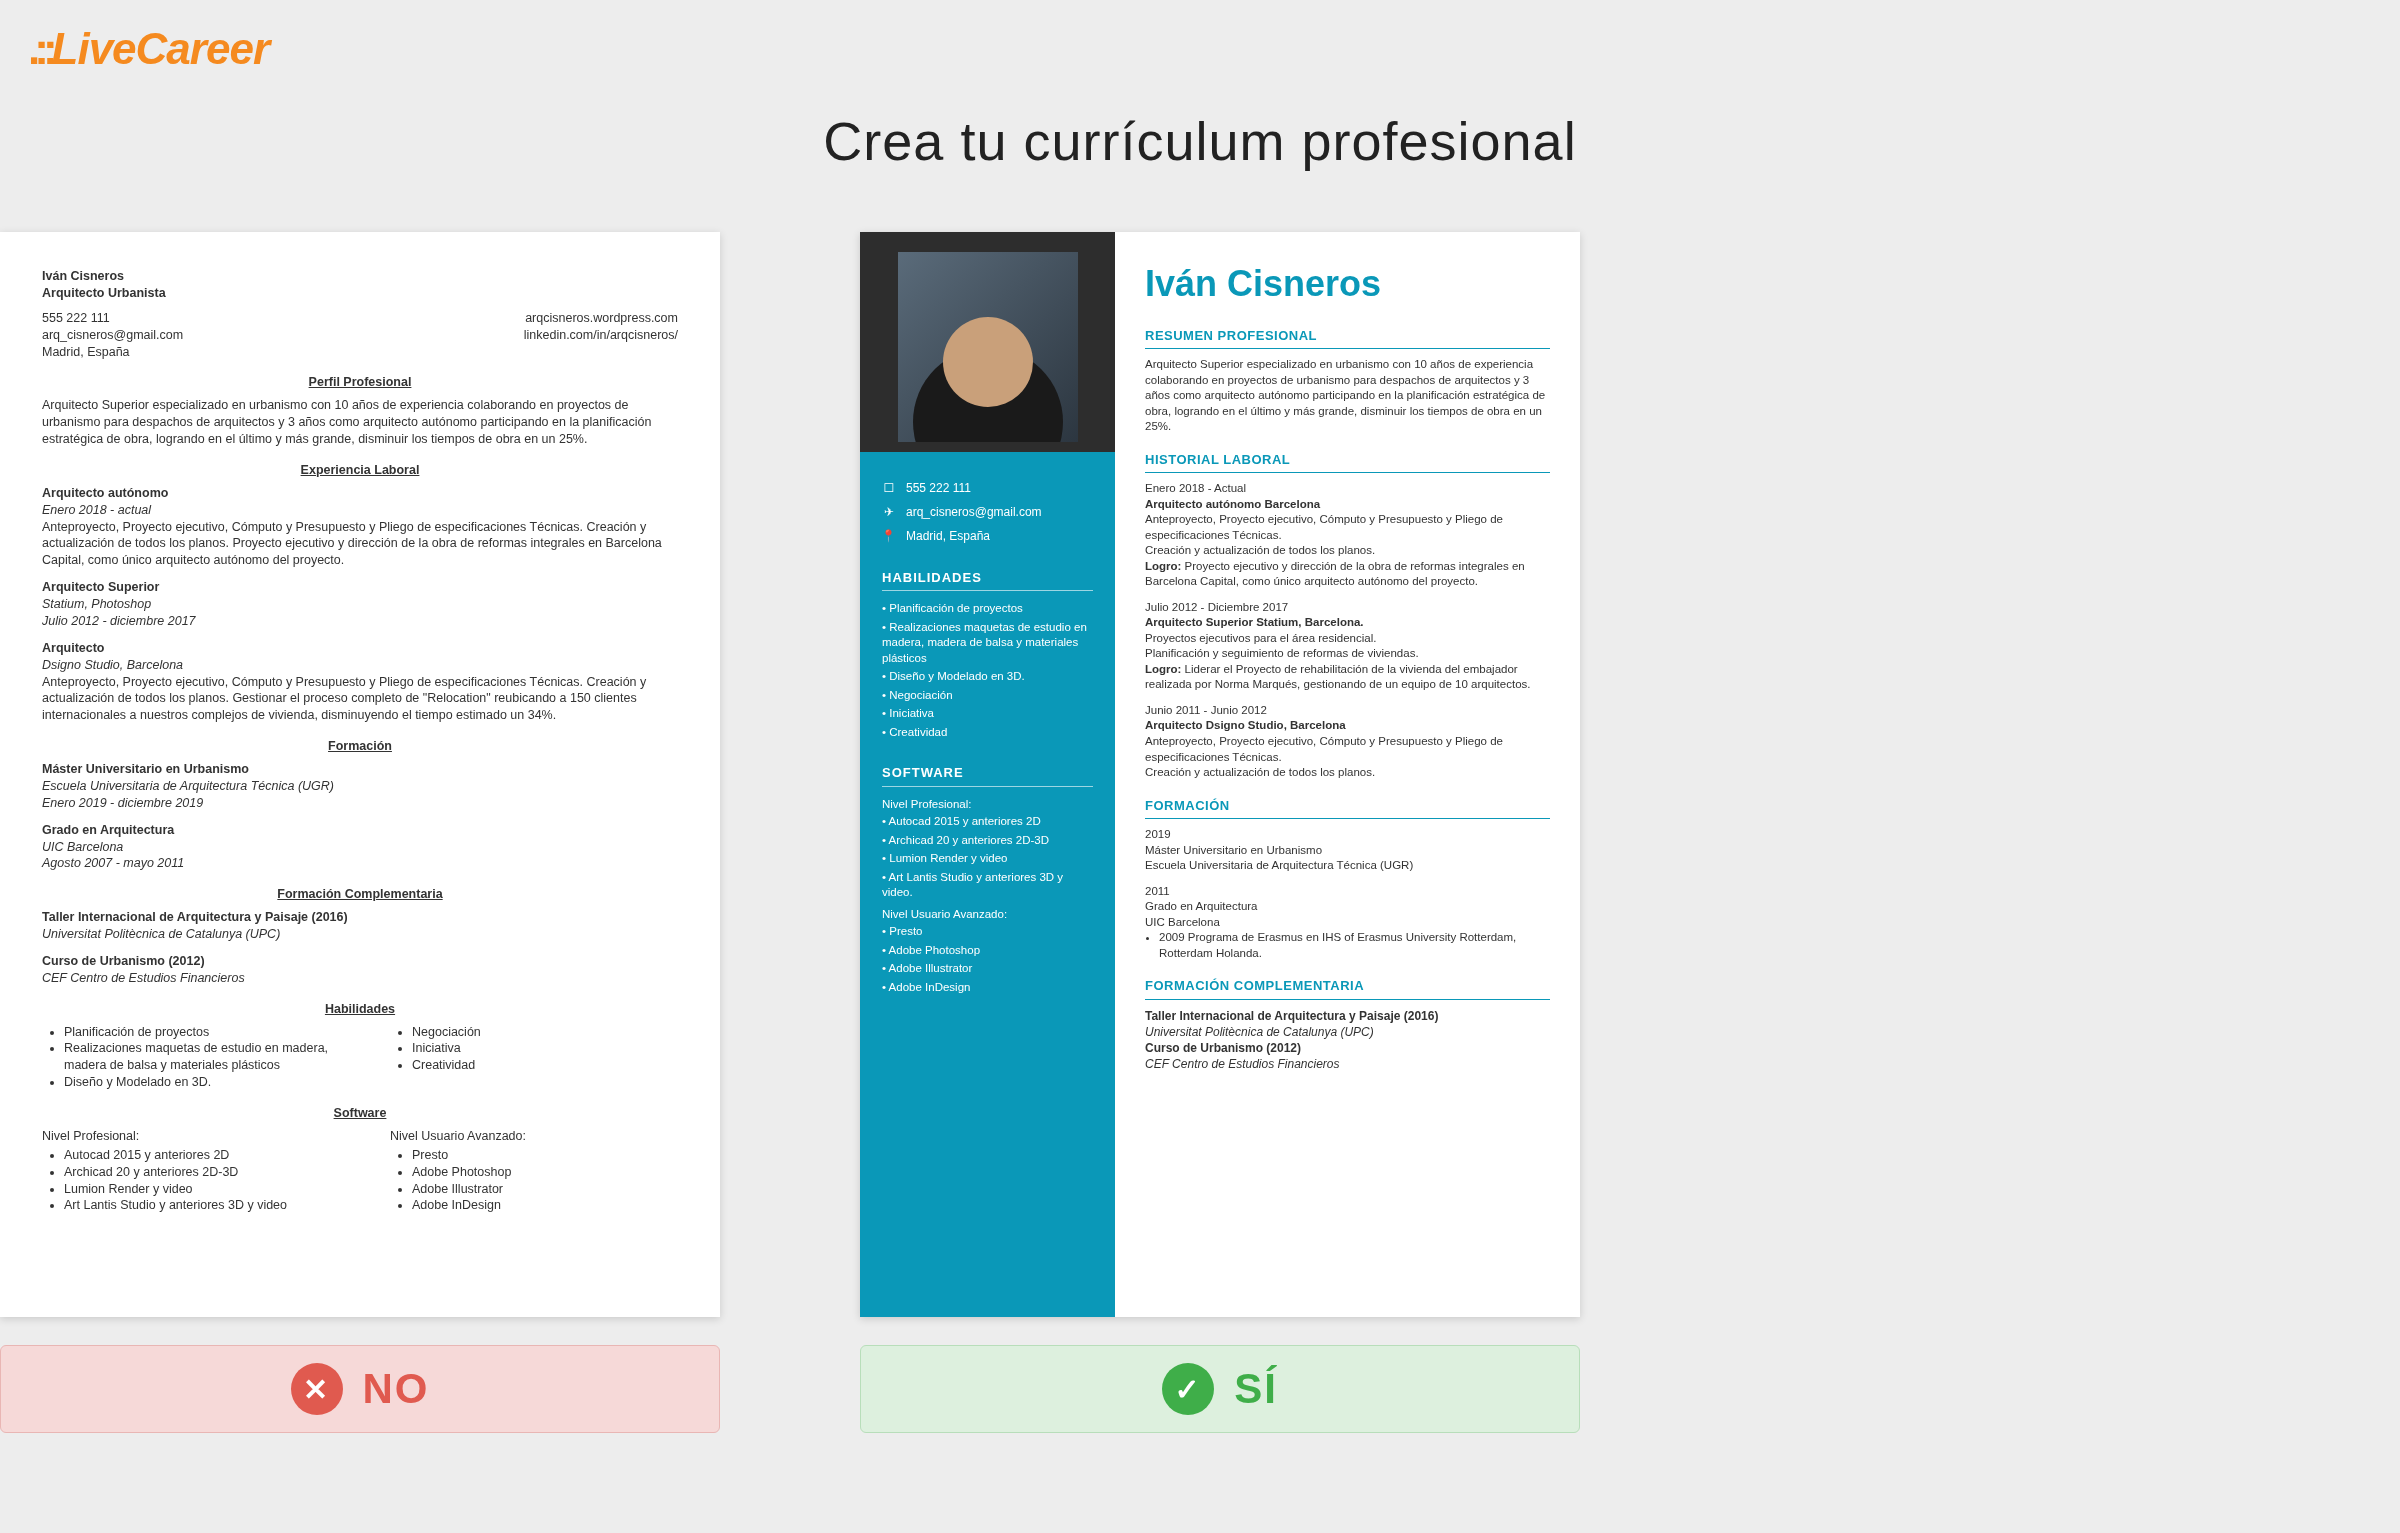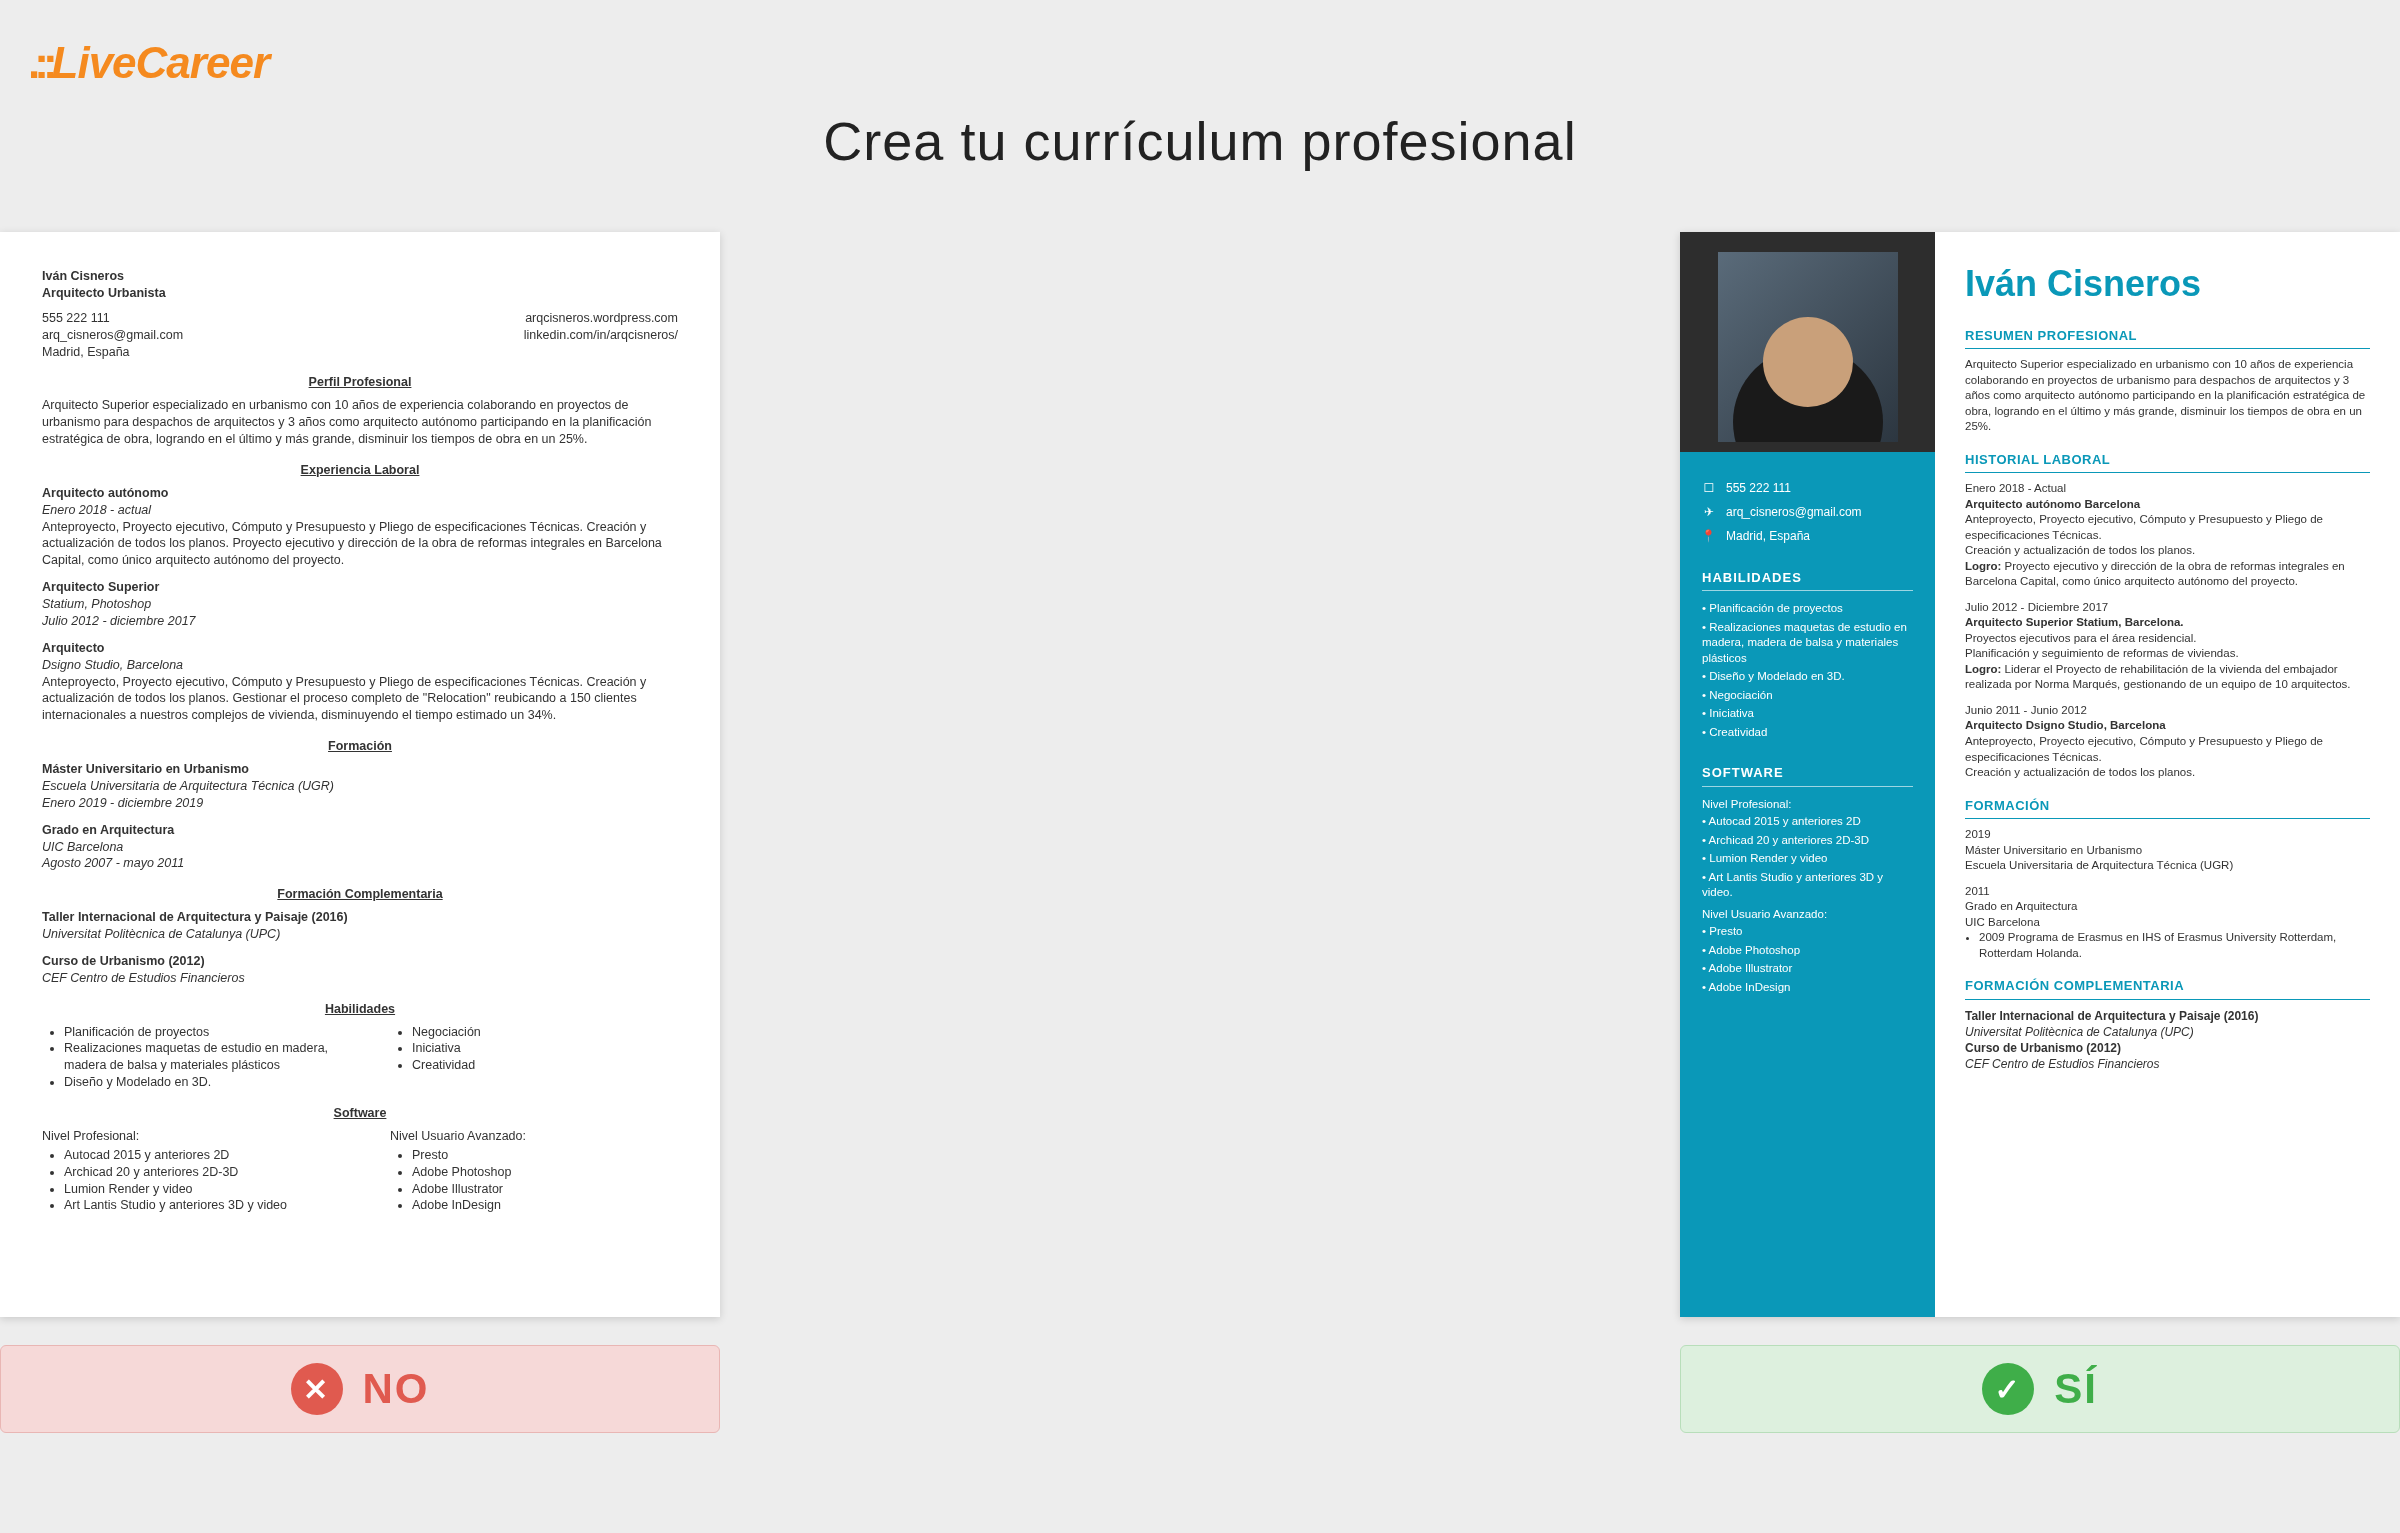--- a/index.html
+++ b/index.html
@@ -5,40 +5,40 @@
   * { box-sizing: border-box; margin: 0; padding: 0; }
   body {
     background: #ededed;
     font-family: -apple-system, BlinkMacSystemFont, "Segoe UI", Arial, sans-serif;
     width: 2400px;
     height: 1533px;
     overflow: hidden;
   }
   .logo {
     position: absolute;
-    top: 38px;
+    top: 24px;
     left: 28px;
     font-size: 44px;
     font-weight: 700;
     color: #f58a1f;
     font-style: italic;
     letter-spacing: -1px;
   }
   .logo .dots { letter-spacing: -6px; font-style: normal; }
   h1.page-title {
     text-align: center;
     font-size: 54px;
     font-weight: 400;
     color: #222;
     margin-top: 110px;
     letter-spacing: 1px;
   }
   .compare {
     display: flex;
-    justify-content: space-between;
+    justify-content: flex-start;
     gap: 140px;
     margin-top: 60px;
   }
   .col { width: 720px; }
   .cv {
     background: #fff;
     width: 720px;
     height: 1085px;
     box-shadow: 0 2px 8px rgba(0,0,0,0.15);
     overflow: hidden;

